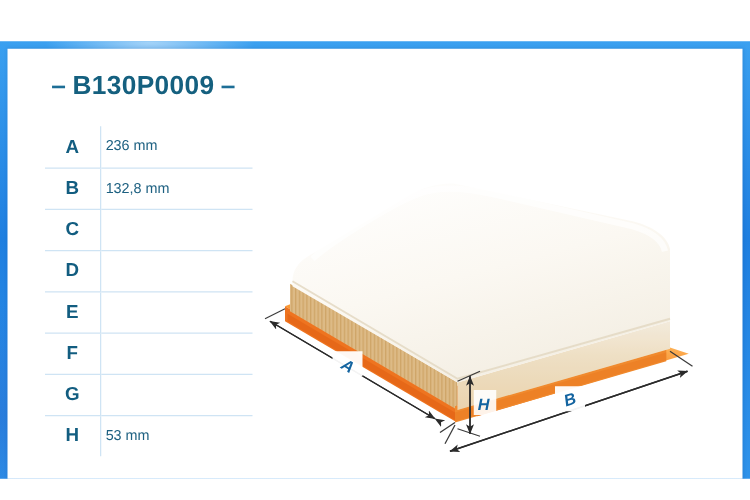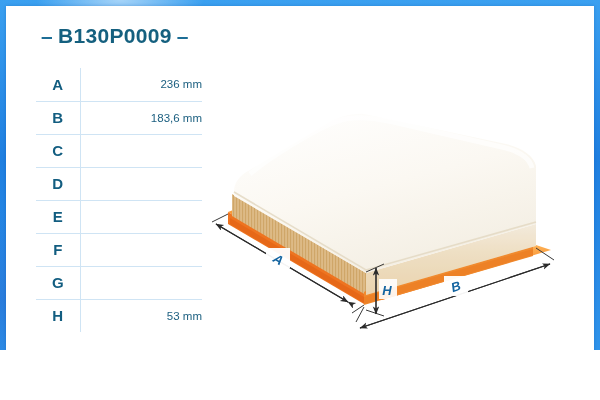--- a/index.html
+++ b/index.html
@@ -10,20 +10,21 @@
     overflow:hidden;
   }
 
   
   #page {
     position:relative;
     width:600px; height:350px;
     background:
       linear-gradient(180deg,#3aa0f0 0%,#1f7fe0 45%,#2f93ea 100%);
     overflow:hidden;
+    margin-top:33px;
   }
   .frame-glow {
     position:absolute; inset:0;
     background:
       radial-gradient(120px 40px at 120px 0px, rgba(255,255,255,.55), rgba(255,255,255,0) 70%),
       radial-gradient(160px 60px at 520px 400px, rgba(130,200,255,.75), rgba(130,200,255,0) 70%),
       radial-gradient(90px 120px at 0px 300px, rgba(40,110,210,.55), rgba(40,110,210,0) 75%);
     pointer-events:none;
   }
   .card {
@@ -57,21 +58,21 @@
   .spec-table tr + tr td { border-top:1px solid #cfe4f4; }
   .spec-table td.key {
     width:44px;
     text-align:center;
     font-size:15px;
     font-weight:bold;
     color:#125d80;
     border-right:1px solid #cfe4f4;
   }
   .spec-table td.val {
-    text-align:right;
+    text-align:left;
     font-size:11.5px;
     color:#1d6081;
     padding-left:4px;
   }
 
   
   .product {
     position:absolute;
     left:200px; top:58px;
     width:388px; height:300px;
@@ -99,21 +100,21 @@
     </div>
 
     <table class="spec-table">
       <tbody>
         <tr>
           <td class="key">A</td>
           <td class="val">236 mm</td>
         </tr>
         <tr>
           <td class="key">B</td>
-          <td class="val">183,6 mm</td>
+          <td class="val">132,8 mm</td>
         </tr>
         <tr>
           <td class="key">C</td>
           <td class="val"></td>
         </tr>
         <tr>
           <td class="key">D</td>
           <td class="val"></td>
         </tr>
         <tr>

